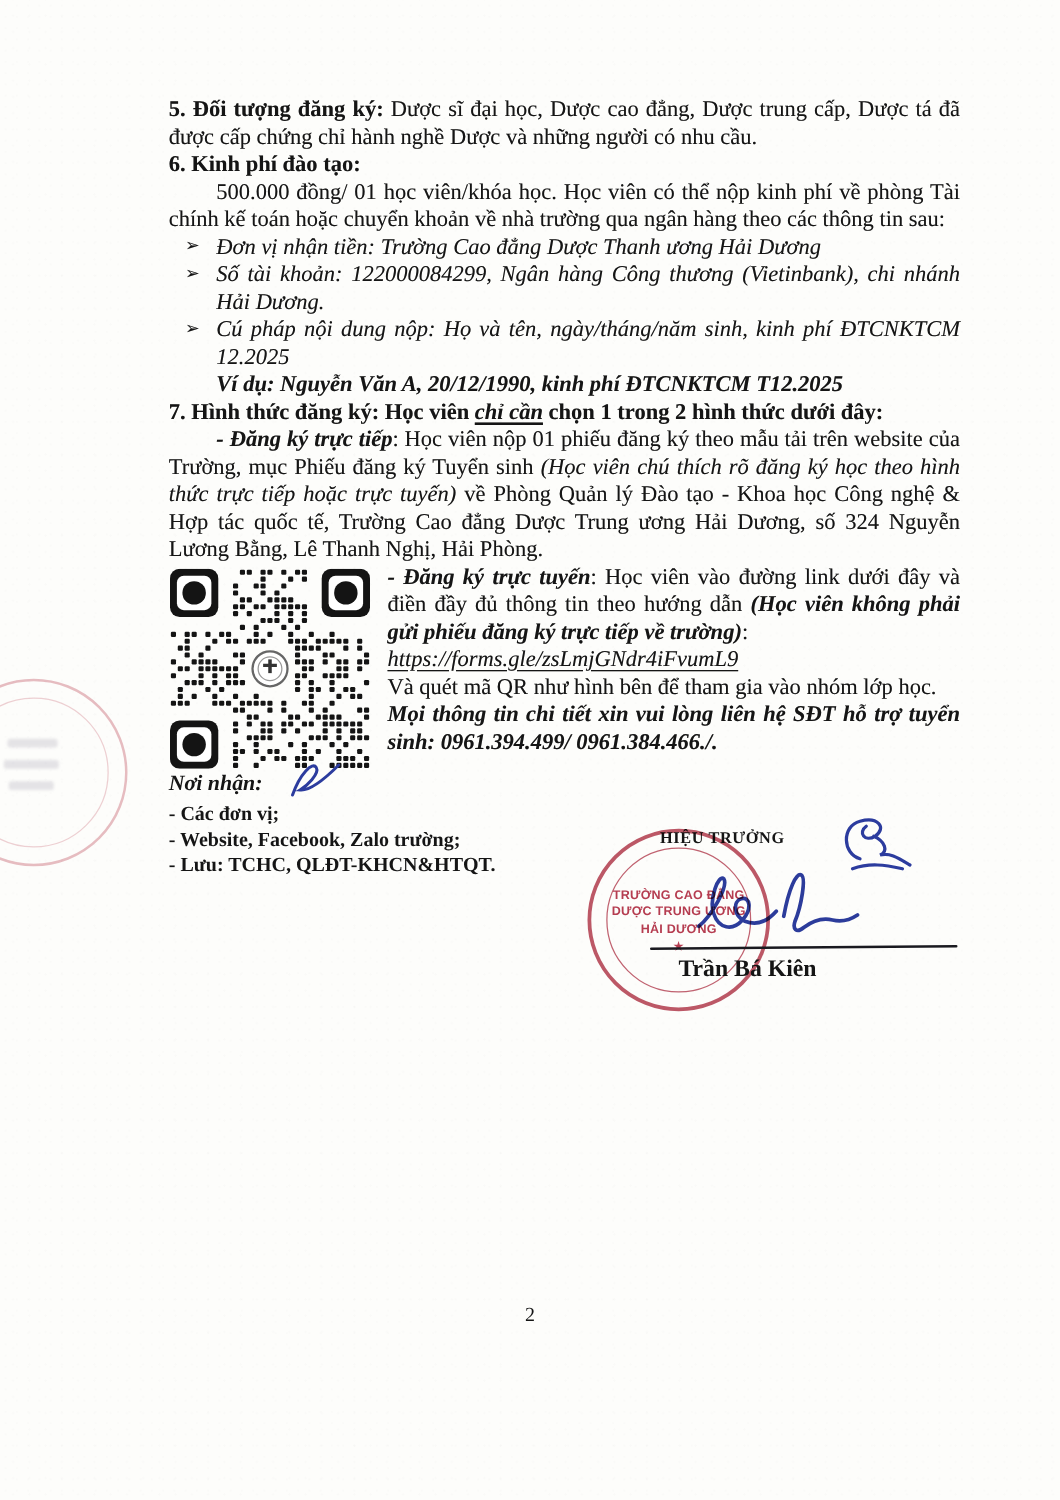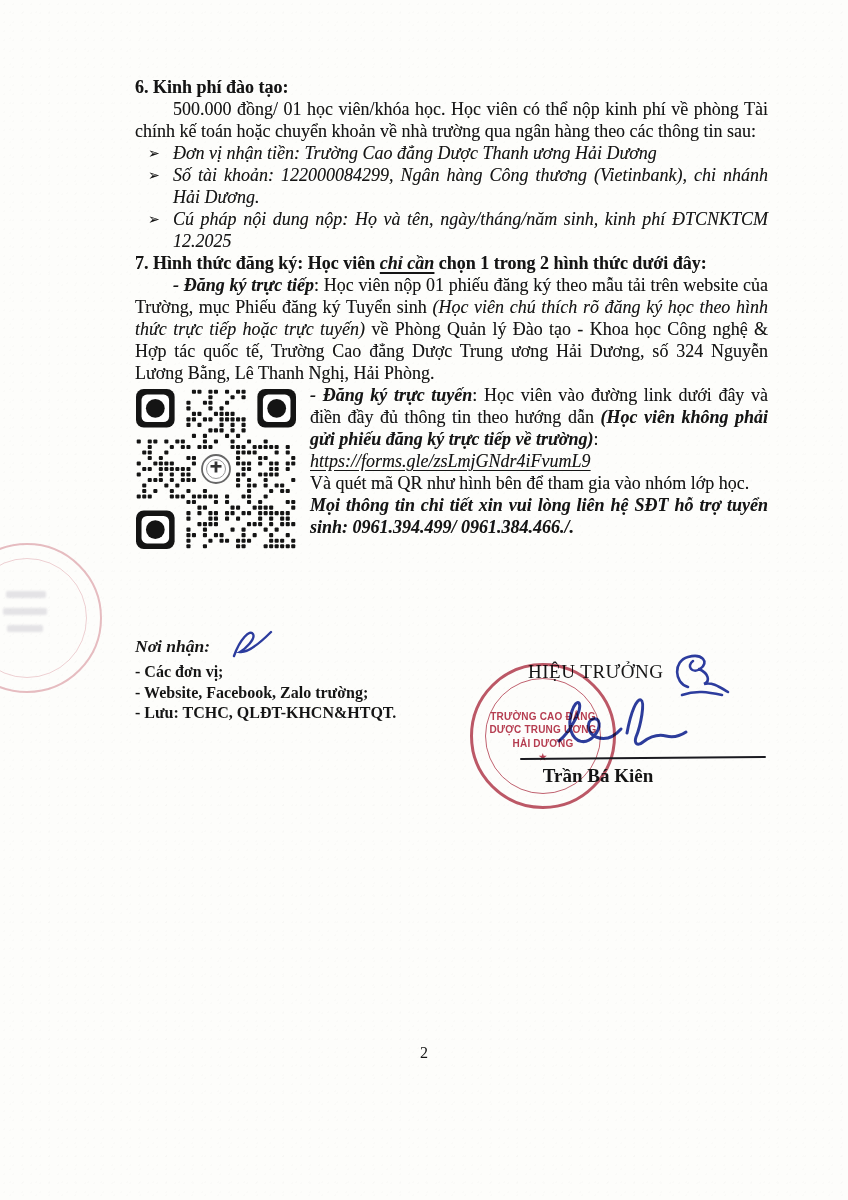--- a/index.html
+++ b/index.html
@@ -31,29 +31,29 @@
   ul.pay-list{margin:0;padding:0;list-style:none;font-style:italic;}
   ul.pay-list li{position:relative;padding-left:38px;text-align:justify;}
   ul.pay-list .mk{position:absolute;left:13px;top:1px;font-style:normal;font-size:14px;color:#151515;}
   .example{margin-left:38px !important;text-align:left !important;}
   .qr-section{position:relative;margin-top:0;min-height:170px;}
   .qr-section p{margin-left:175px;}
   .qr-box{position:absolute;left:1px;top:5px;width:160px;height:160px;}
   .link-line{text-align:left !important;font-style:italic;}
   a.link{color:#151515;text-decoration:underline;text-underline-offset:3px;cursor:pointer;}
   
-  .recipients{position:absolute;left:135px;top:636px;width:280px;font-size:16px;font-weight:bold;line-height:20.5px;}
+  .recipients{position:absolute;left:135px;top:616px;width:280px;font-size:16px;font-weight:bold;line-height:20.5px;}
   .rec-label-row{position:relative;height:24px;margin-bottom:2px;}
   .rec-label{font-size:17.5px;}
   .paraph1{position:absolute;left:95px;top:-10px;}
   .rec-item{white-space:nowrap;}
   
   .sig-block{position:absolute;left:450px;top:653px;width:360px;height:170px;}
   .sig-title-row{position:absolute;left:78px;top:8px;white-space:nowrap;}
-  .sig-title{font-size:19px;font-weight:normal;letter-spacing:.5px;}
+  .sig-title{font-size:13px;font-weight:bold;letter-spacing:.5px;}
   .paraph2{position:absolute;left:142px;top:-12px;}
   .stamp{
     position:absolute;left:20px;top:10px;width:140px;height:140px;
     border:3px solid rgba(172,44,64,.85);border-radius:50%;
     mix-blend-mode:multiply;opacity:.93;
   }
   .stamp-inner{position:absolute;inset:12px;border:1.6px solid rgba(172,44,64,.8);border-radius:50%;}
   .stamp-text{
     position:absolute;inset:0;display:flex;flex-direction:column;align-items:center;justify-content:center;
     font-family:"Liberation Sans", sans-serif;font-size:10px;font-weight:bold;
@@ -82,40 +82,42 @@
 
   <div class="ghost-stamp">
     <span class="inner"></span>
     <i class="g1"></i>
     <i class="g2"></i>
     <i class="g3"></i>
   </div>
 
   <div class="content">
 
+    <p><b>5. Đối tượng đăng ký:</b><span> Dược sĩ đại học, Dược cao đẳng, Dược trung cấp, Dược tá đã được cấp chứng chỉ hành nghề Dược và những người có nhu cầu.</span></p>
 
     <p><b>6. Kinh phí đào tạo:</b></p>
 
     <p class="indent">500.000 đồng/ 01 học viên/khóa học. Học viên có thể nộp kinh phí về phòng Tài chính kế toán hoặc chuyển khoản về nhà trường qua ngân hàng theo các thông tin sau:</p>
 
     <ul class="pay-list">
       <li>
         <span class="mk">➢</span>
         <span>Đơn vị nhận tiền: Trường Cao đẳng Dược Thanh ương Hải Dương</span>
       </li>
       <li>
         <span class="mk">➢</span>
         <span>Số tài khoản: 122000084299, Ngân hàng Công thương (Vietinbank), chi nhánh Hải Dương.</span>
       </li>
       <li>
         <span class="mk">➢</span>
         <span>Cú pháp nội dung nộp: Họ và tên, ngày/tháng/năm sinh, kinh phí ĐTCNKTCM 12.2025</span>
       </li>
     </ul>
 
+    <p class="example bi">Ví dụ: Nguyễn Văn A, 20/12/1990, kinh phí ĐTCNKTCM T12.2025</p>
 
     <p class="bold"><span>7. Hình thức đăng ký: Học viên </span><span class="bi u">chỉ cần</span><span> chọn 1 trong 2 hình thức dưới đây:</span></p>
 
     <p class="indent"><span class="bi">- Đăng ký trực tiếp</span><span>: Học viên nộp 01 phiếu đăng ký theo mẫu tải trên website của Trường, mục Phiếu đăng ký Tuyển sinh </span><span class="it">(Học viên chú thích rõ đăng ký học theo hình thức trực tiếp hoặc trực tuyến)</span><span> về Phòng Quản lý Đào tạo - Khoa học Công nghệ &amp; Hợp tác quốc tế, Trường Cao đẳng Dược Trung ương Hải Dương, số 324 Nguyễn Lương Bằng, Lê Thanh Nghị, Hải Phòng.</span></p>
 
     <div class="qr-section">
       <div class="qr-box"><svg width="160" height="160" viewBox="0 0 160 160" xmlns="http://www.w3.org/2000/svg">
             <rect x="55.9" y="0.7" width="4.1" height="4.1" rx="1" fill="#141414"></rect>
             <rect x="61.4" y="0.7" width="4.1" height="4.1" rx="1" fill="#141414"></rect>
             <rect x="72.4" y="0.7" width="4.1" height="4.1" rx="1" fill="#141414"></rect>

